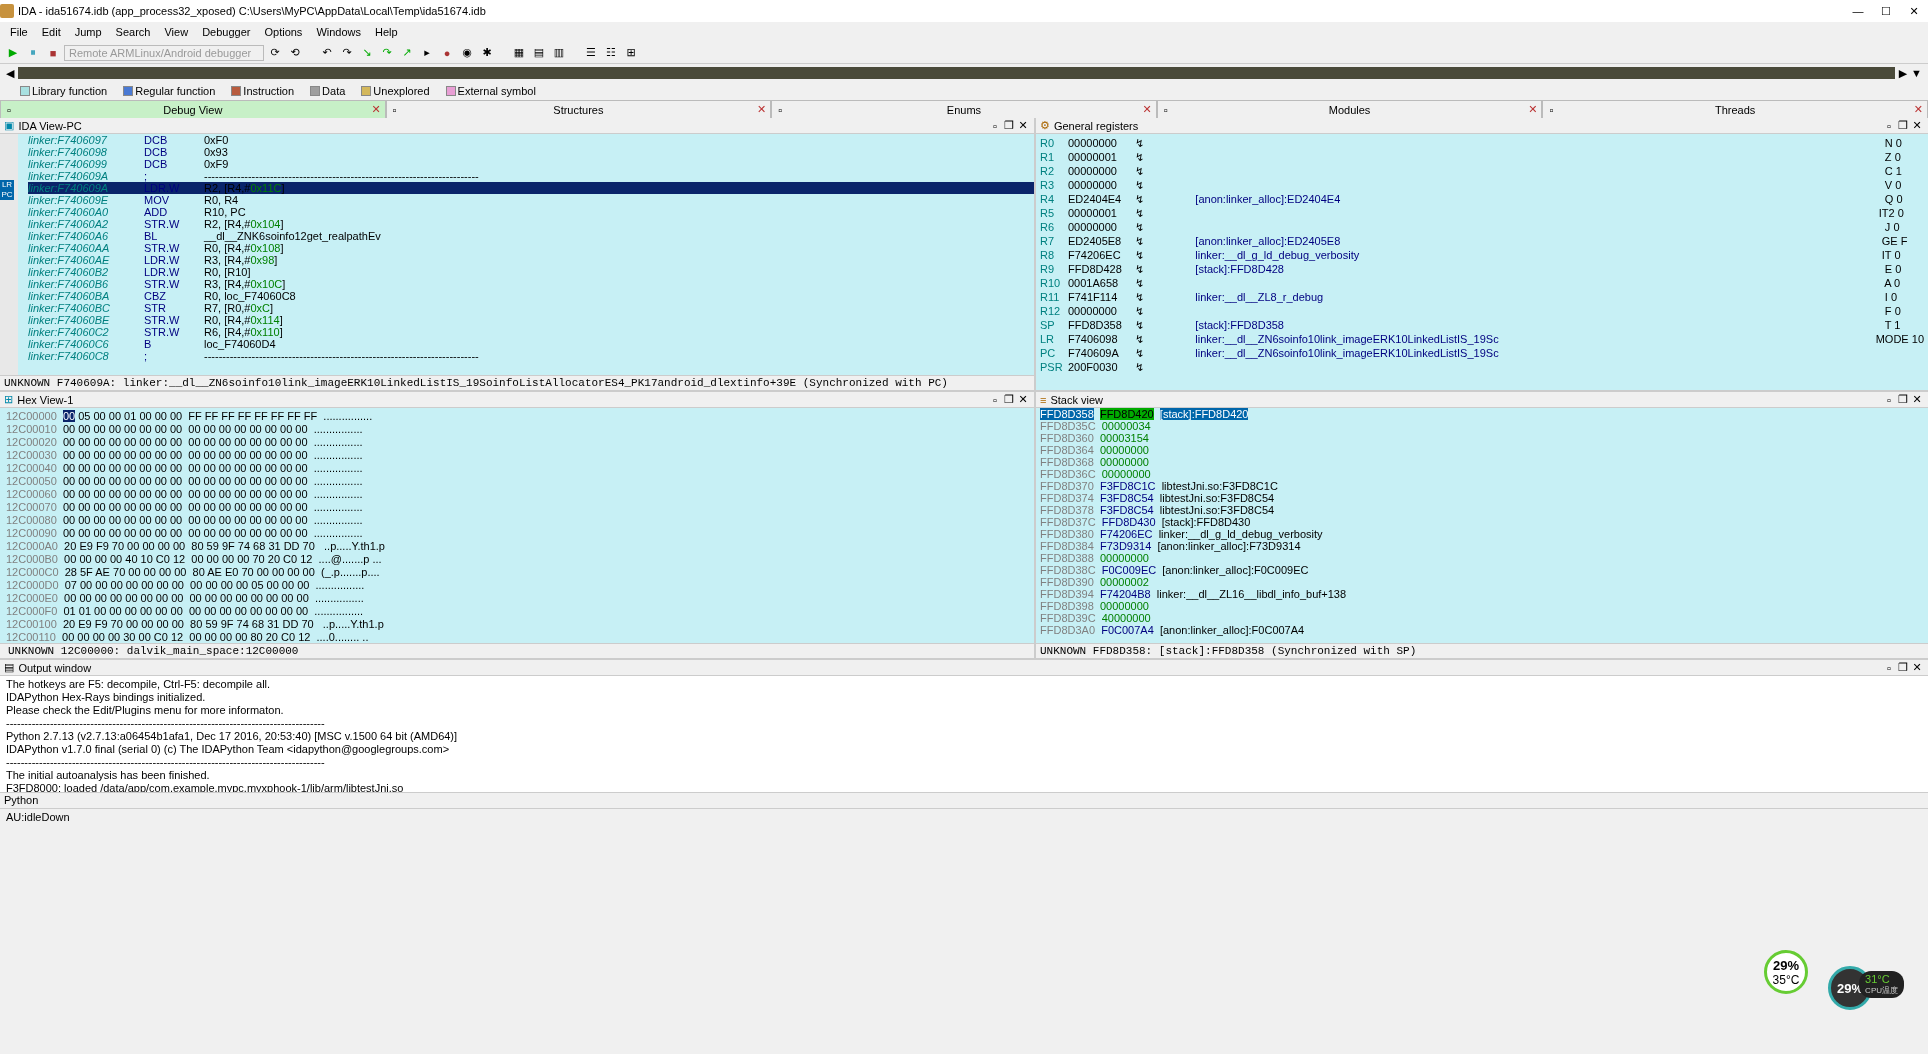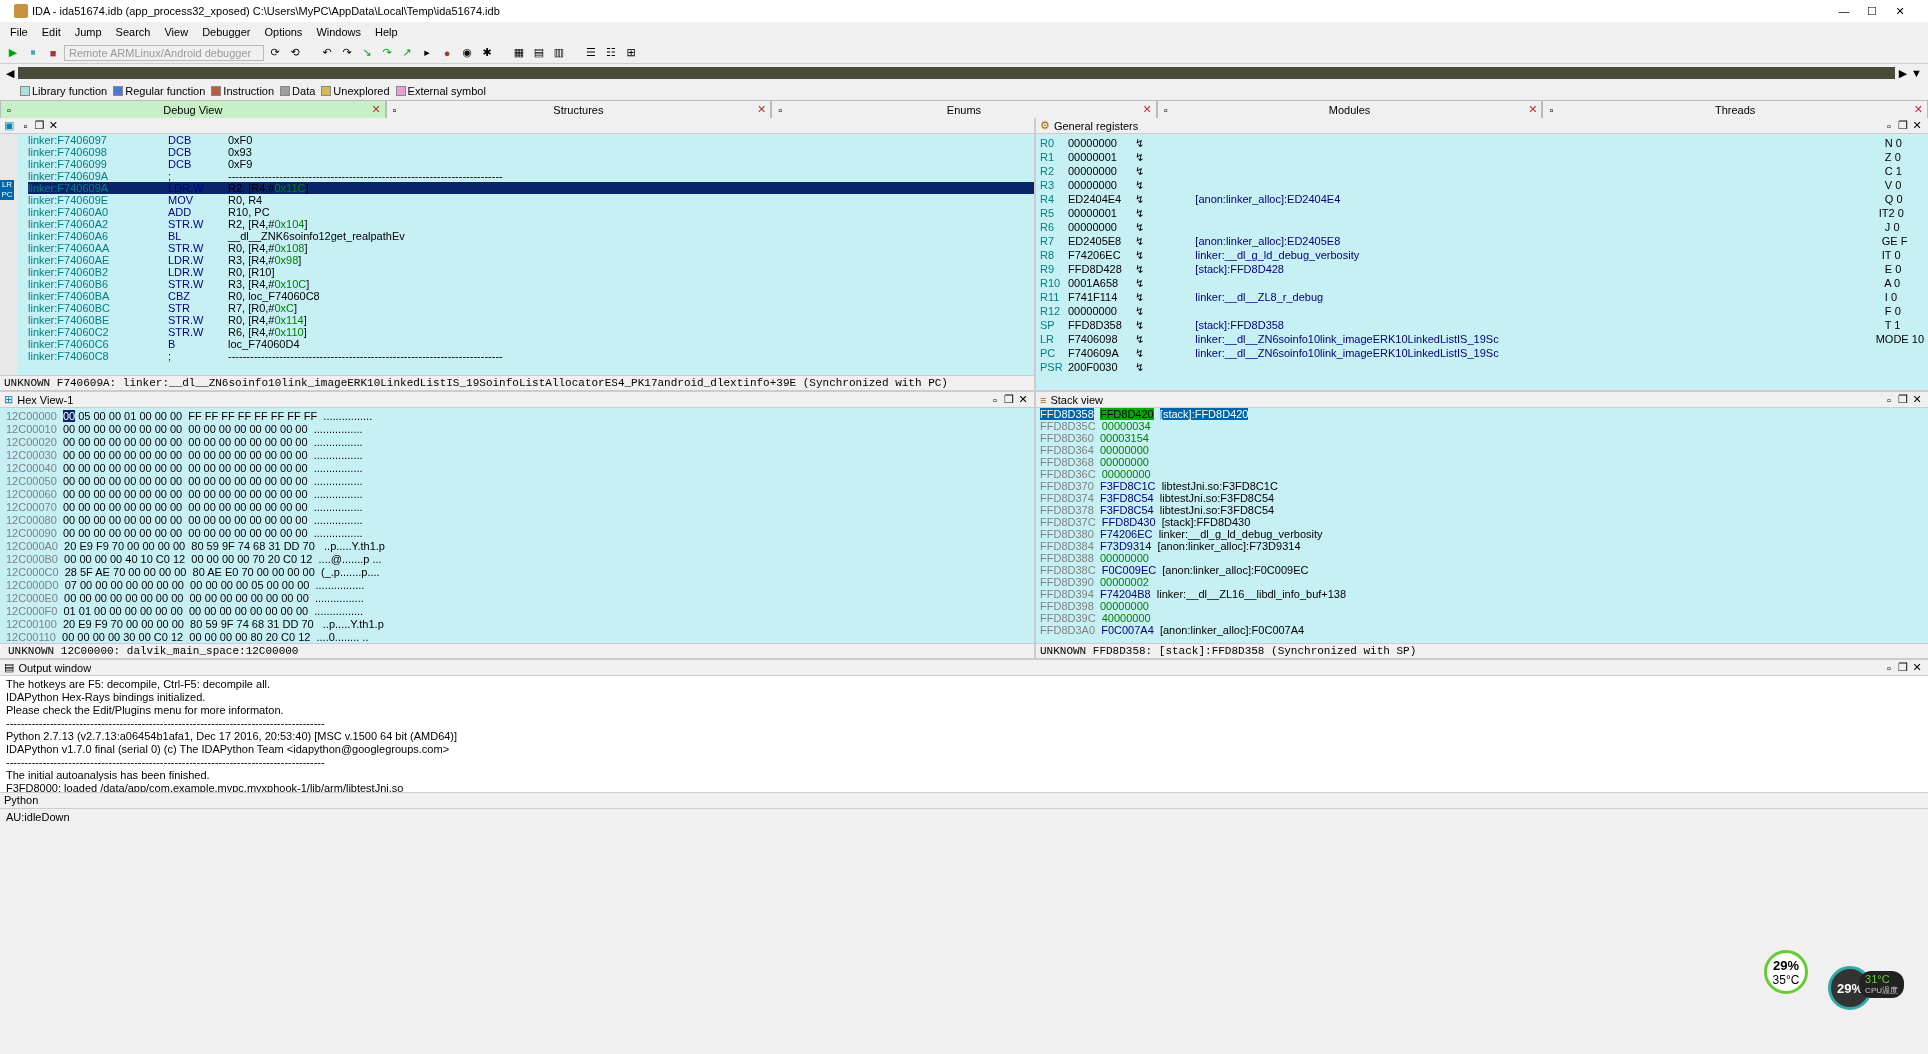--- a/index.html
+++ b/index.html
@@ -1,44 +1,44 @@
 <!DOCTYPE html>
 <html><head>
 <meta charset="utf-8">
 <style>
 * { margin:0; padding:0; box-sizing:border-box; font-family:"Segoe UI",Tahoma,sans-serif; font-size:11px; }
 body { background:#f0f0f0; width:1928px; height:1054px; overflow:hidden; position:relative; }
 .mono { font-family:Consolas,"Courier New",monospace; font-size:11px; }
-.titlebar { height:22px; background:#fff; display:flex; align-items:center; padding:0 14px; }
+.titlebar { height:22px; background:#fff; display:flex; align-items:center; padding:0 0; }
 .titlebar .icon { width:14px; height:14px; background:#c7923e; border-radius:2px; margin-right:4px; }
 .titlebar .spacer { flex:1; }
 .winctrl { width:28px; text-align:center; cursor:pointer; }
 .menubar { height:20px; background:#f0f0f0; display:flex; align-items:center; padding:0 4px; gap:2px; }
 .menubar span { padding:2px 6px; cursor:pointer; }
 .toolbar { height:22px; background:#f0f0f0; display:flex; align-items:center; padding:0 4px; gap:2px; border-bottom:1px solid #ccc; }
 .tbtn { width:18px; height:18px; display:flex; align-items:center; justify-content:center; cursor:pointer; }
 .dbgbox { border:1px solid #bbb; padding:1px 4px; color:#999; min-width:200px; }
 .navstrip { height:18px; background:#f0f0f0; display:flex; align-items:center; padding:0 6px; gap:4px; }
 .navstrip .arrow { cursor:pointer; }
 .navbar { flex:1; height:12px; background:#4a4a3a; position:relative; }
-.legend { height:18px; display:flex; align-items:center; gap:6px; padding:0 20px; background:#f0f0f0; }
+.legend { height:18px; display:flex; align-items:center; gap:16px; padding:0 20px; background:#f0f0f0; }
 .lg { display:flex; align-items:center; gap:2px; }
 .sw { width:10px; height:10px; border:1px solid #888; }
 .tabbar { height:18px; display:flex; background:#f0f0f0; }
 .tab { flex:1; display:flex; align-items:center; justify-content:center; border:1px solid #bbb; border-bottom:none; background:#f0f0f0; position:relative; }
 .tab.active { background:#c7f0c7; }
 .tab .x { position:absolute; right:4px; color:#b33; cursor:pointer; }
 .tab .ic { position:absolute; left:6px; width:12px; height:12px; }
 .pane-header { height:16px; background:#f0f0f0; border-bottom:1px solid #ccc; display:flex; align-items:center; padding:0 4px; }
 .pane-header .t { flex:1; }
 .pane-header .b { width:14px; text-align:center; cursor:pointer; }
 .disasm { background:#c7f0f5; overflow:hidden; position:relative; }
 .dl { display:flex; white-space:pre; line-height:12px; height:12px; }
 .dl.sel { background:#0a246a; color:#fff; }
-.addr { color:#008080; width:140px; }
+.addr { color:#008080; width:116px;font-style:italic; }
 .mn { color:#000080; width:60px; }
 .op { color:#000; }
 .imm { color:#008000; }
 .gutL { position:absolute; left:0; top:0; width:18px; background:#e8e8e8; height:100%; }
 .pill { position:absolute; left:0; width:14px; height:10px; font-size:8px; text-align:center; color:#fff; line-height:10px; }
 .columns { display:flex; }
 .splitV { width:2px; background:#ccc; cursor:col-resize; }
 .splitH { height:2px; background:#ccc; cursor:row-resize; }
 .reg-row { display:flex; white-space:pre; line-height:14px; height:14px; }
 .rn { color:#008080; width:28px; }
@@ -166,20 +166,21 @@
       <span>Threads</span>
       <span class="x">✕</span>
     </div>
   </div>
 
 <div class="columns" style="height:272px">
 
   <div style="flex:0 0 1034px; display:flex; flex-direction:column">
     <div class="pane-header">
       <span style="margin-right:4px;color:#08a">▣</span>
+      <span class="t">IDA View-PC</span>
       <span class="b">▫</span>
       <span class="b">❐</span>
       <span class="b">✕</span>
     </div>
     <div class="disasm mono" style="flex:1; padding-left:28px; position:relative" id="disasm">
       <div class="gutL">
         <div class="pill" style="top:46px;background:#06a">LR</div>
         <div class="pill" style="top:56px;background:#06a">PC</div>
       </div>
     <div class="dl"><span class="addr">linker:F7406097</span> <span class="mn">DCB</span><span class="op">0xF0</span></div>

